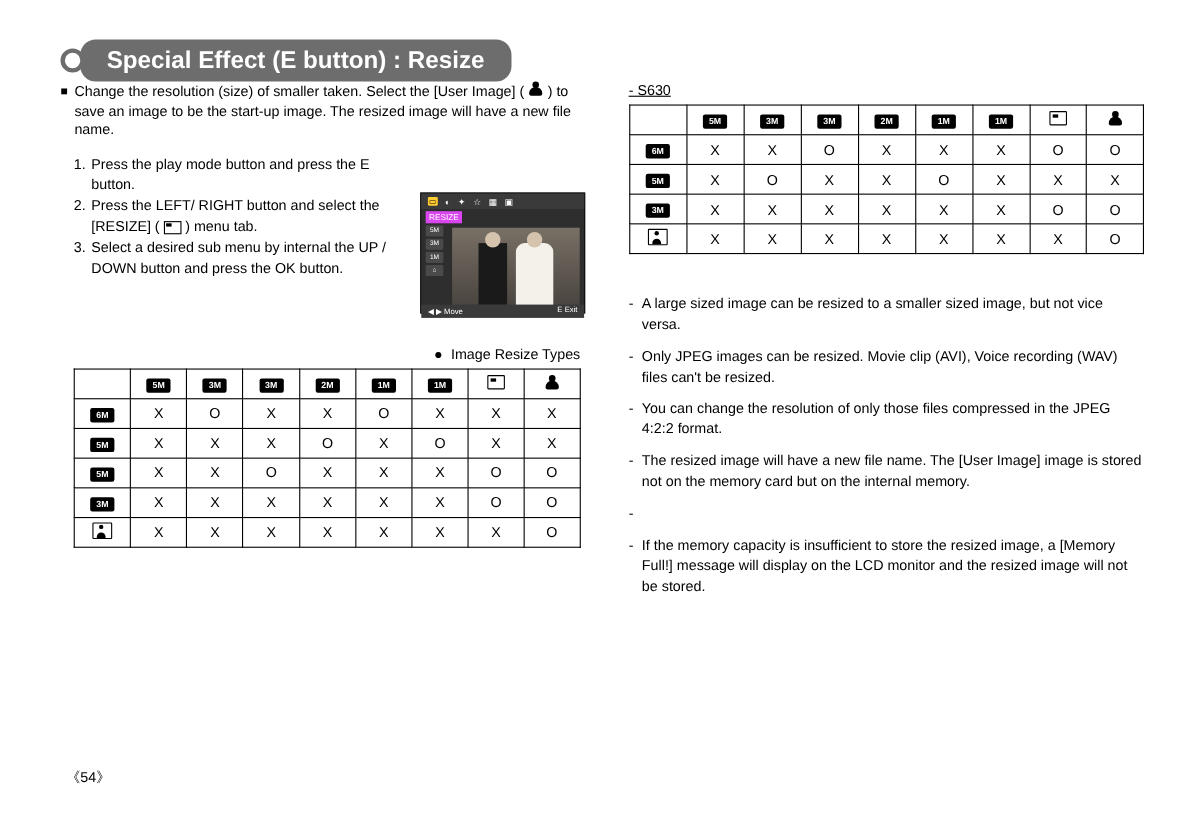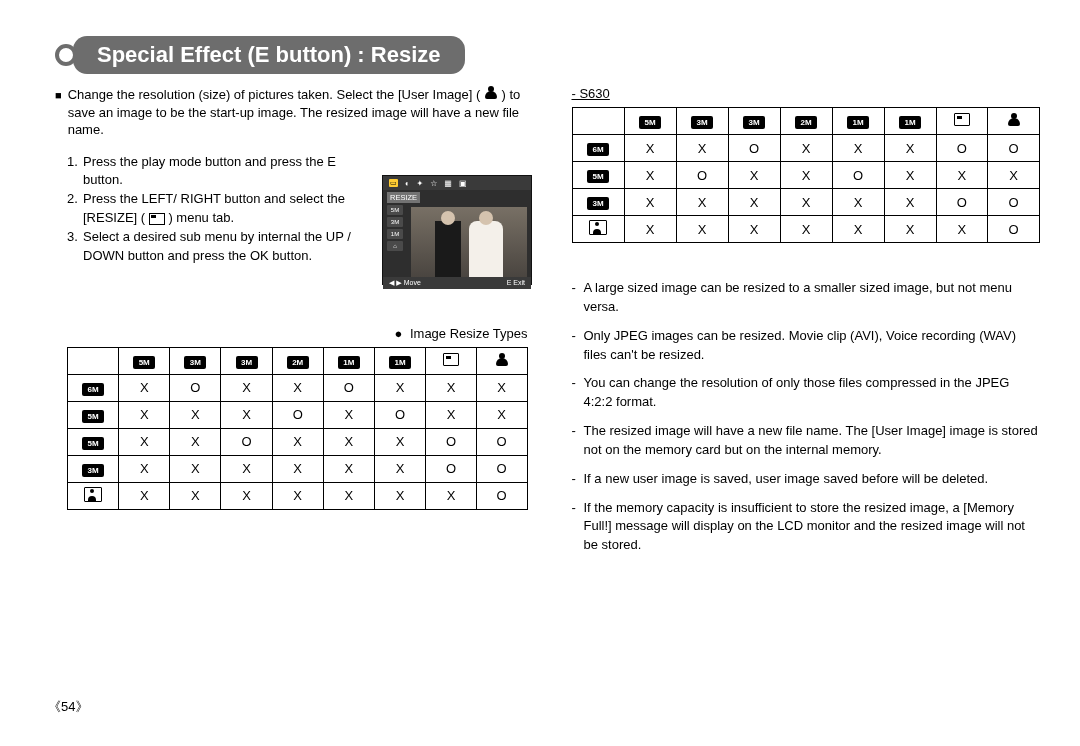--- a/index.html
+++ b/index.html
@@ -15,21 +15,20 @@
   }
   .page {
     padding: 30px 40px 30px 55px;
     display: flex;
     flex-direction: column;
     height: 100%;
     box-sizing: border-box;
   }
   .header-band {
     margin-top: 6px;
-    margin-bottom: 12px;
     display: flex;
     align-items: center;
   }
   .dot-lead {
     width: 14px;
     height: 14px;
     background: #fff;
     border: 4px solid #6d6d6d;
     border-radius: 50%;
     margin-right: -4px;
@@ -98,21 +97,21 @@
     color: #000;
     font-size: 7px;
     padding: 0 1px;
     border-radius: 1px;
   }
   .ss-top span {
     font-size: 8px;
   }
   .ss-label {
     font-size: 7.5px;
-    background: #737373;
+    background: #d946ef;
     color: #fff;
     padding: 1px 3px;
     display: inline-block;
     margin: 2px 0 2px 4px;
   }
   .ss-body {
     display: flex;
     height: 72px;
   }
   .ss-side {
@@ -309,21 +308,21 @@
   .notes .note {
     display: flex;
     margin-bottom: 10px;
   }
   .notes .dash {
     min-width: 12px;
   }
 
   .page-num {
     position: absolute;
-    left: 48px;
+    left: 60px;
     bottom: 30px;
     font-size: 13px;
   }
 
   .col-right .tlabel { padding-left: 4px; margin-top: 0; text-decoration: underline;}
   .col-right table.matrix { margin-left: 4px; }
 
   .resize-tab-icon {
     display: inline-block;
     width: 14px;
@@ -350,21 +349,21 @@
     <div class="dot-lead"></div>
     <div class="header-pill">Special Effect (E button) : Resize</div>
   </div>
 
   <div class="columns">
 
     <div class="col">
       <div class="intro">
         <span class="sq">■</span>
         <span>
-          <span>Change the resolution (size) of pictures taken. Select the [User Image] (</span>
+          <span>Change the resolution (size) of smaller taken. Select the [User Image] (</span>
           <span class="icon-user"></span>
           <span>) to save an image to be the start-up image. The resized image will have a new file name.</span>
         </span>
       </div>
 
       <div class="steps">
         <div class="step">
           <span class="step-num">1.</span>
           <span>Press the play mode button and press the E button.</span>
         </div>
@@ -545,37 +544,36 @@
               <td>X</td>
               <td>X</td>
               <td>O</td>
             </tr>
           </tbody>
         </table>
 
       <div class="notes">
         <div class="note">
             <span class="dash">-</span>
-            <span>A large sized image can be resized to a smaller sized image, but not menu versa.</span>
+            <span>A large sized image can be resized to a smaller sized image, but not vice versa.</span>
           </div>
         <div class="note">
             <span class="dash">-</span>
             <span>Only JPEG images can be resized. Movie clip (AVI), Voice recording (WAV) files can't be resized.</span>
           </div>
         <div class="note">
             <span class="dash">-</span>
             <span>You can change the resolution of only those files compressed in the JPEG 4:2:2 format.</span>
           </div>
         <div class="note">
             <span class="dash">-</span>
             <span>The resized image will have a new file name. The [User Image] image is stored not on the memory card but on the internal memory.</span>
           </div>
         <div class="note">
             <span class="dash">-</span>
-            <span>If a new user image is saved, user image saved before will be deleted.</span>
           </div>
         <div class="note">
             <span class="dash">-</span>
             <span>If the memory capacity is insufficient to store the resized image, a [Memory Full!] message will display on the LCD monitor and the resized image will not be stored.</span>
           </div>
       </div>
     </div>
   </div>
 
   <div class="page-num">《54》</div>

